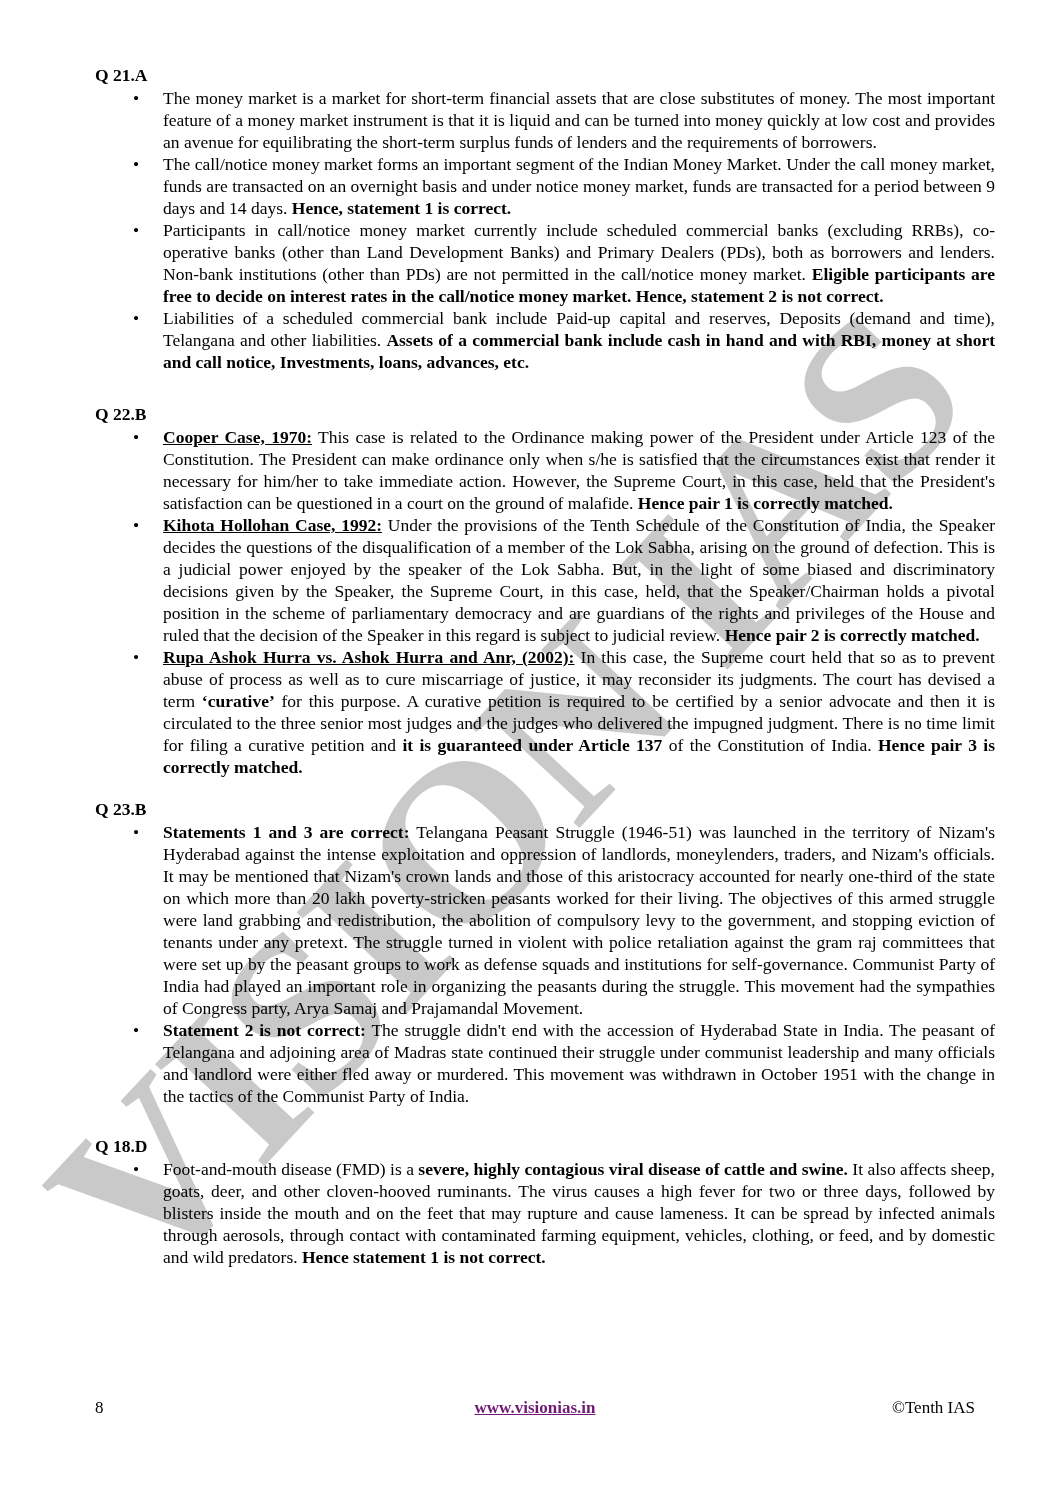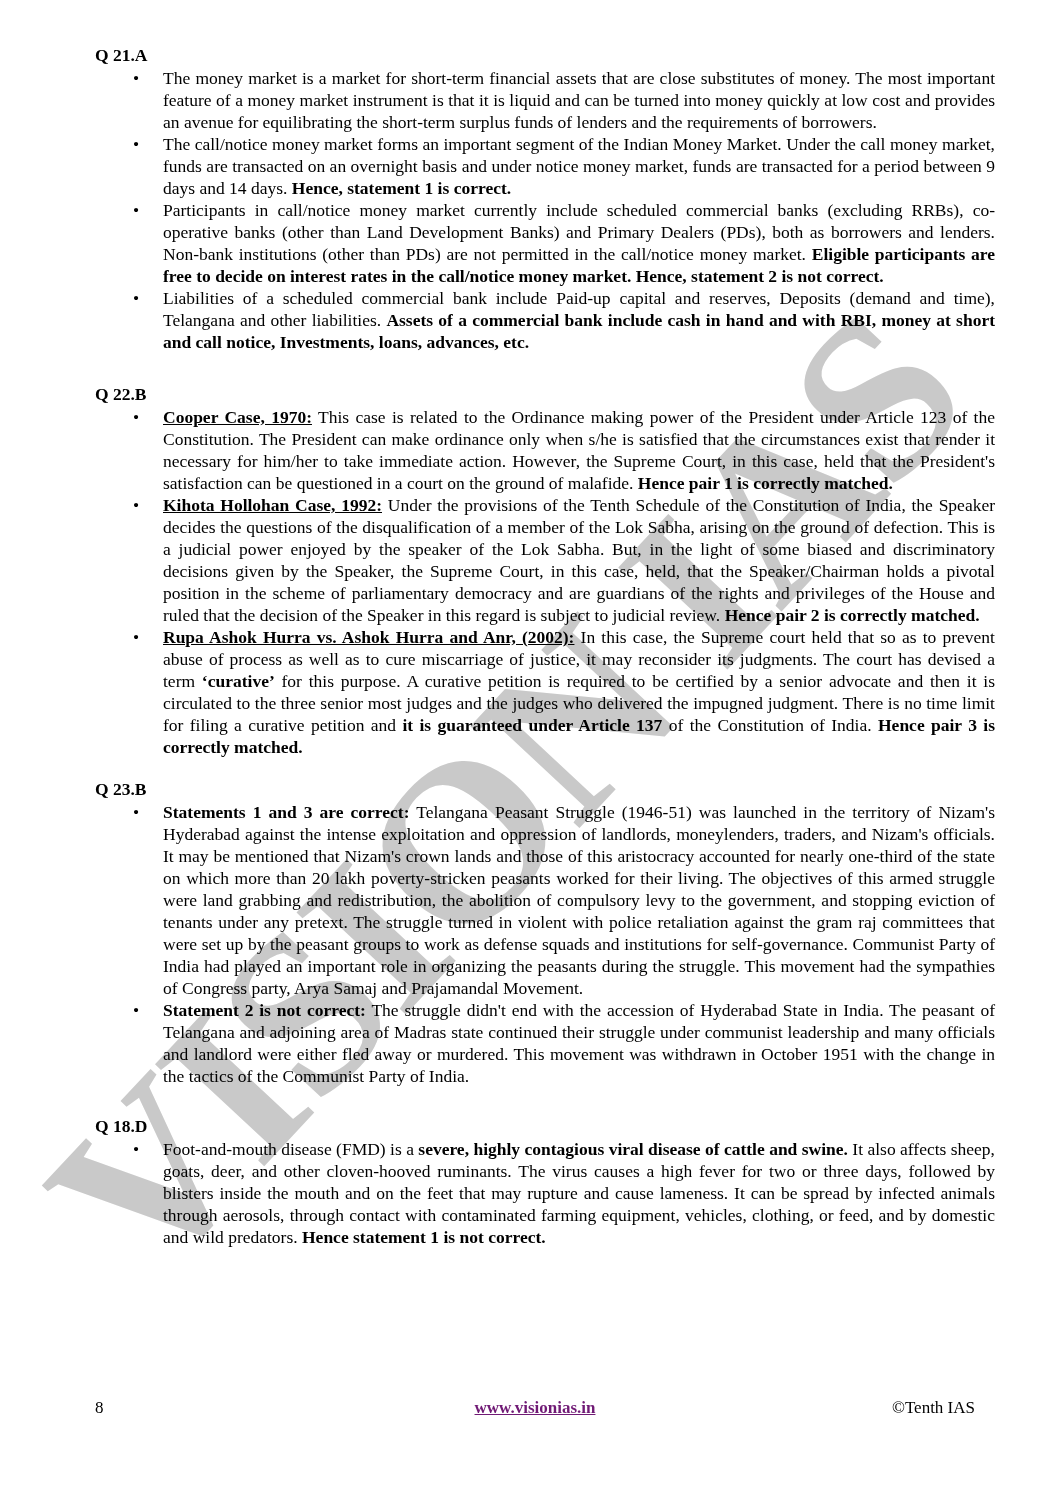--- a/index.html
+++ b/index.html
@@ -19,21 +19,21 @@
     font-size:228px;
     font-weight:bold;
     letter-spacing:-4px;
     color:#c9c9c9;
     white-space:nowrap;
     z-index:0;
     user-select:none;
   }
   .content{
     position:absolute;
-    left:95px;top:44px;width:900px;
+    left:95px;top:64px;width:900px;
     z-index:1;
     font-size:17.5px;
     line-height:22px;
   }
   .question-label{
     font-weight:bold;
     margin:0 0 1px 0;
   }
   ul.bullets{list-style:none;margin:0;padding:0;font-family:Liberation Serif, serif;}
   ul.bullets li{

